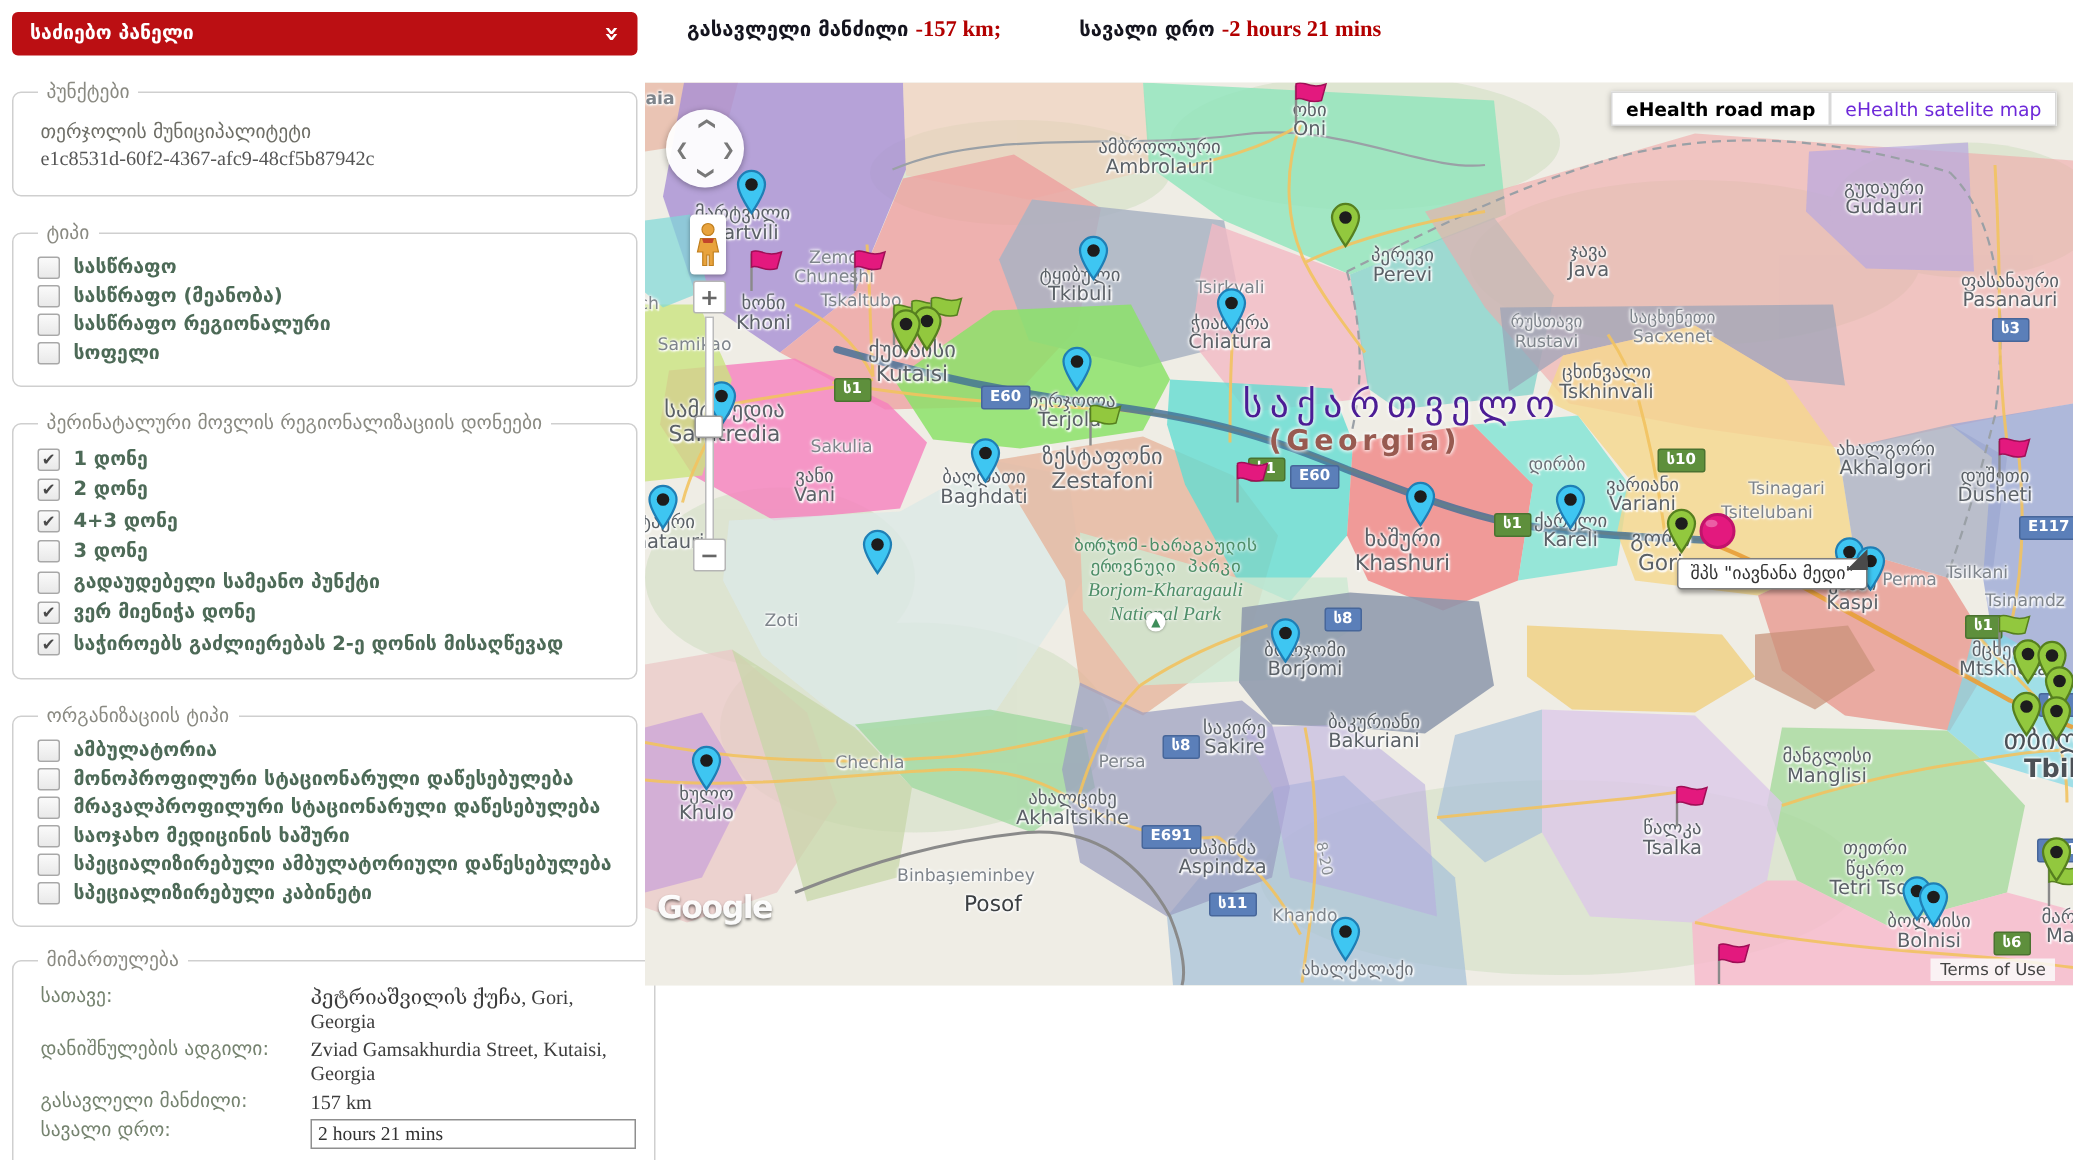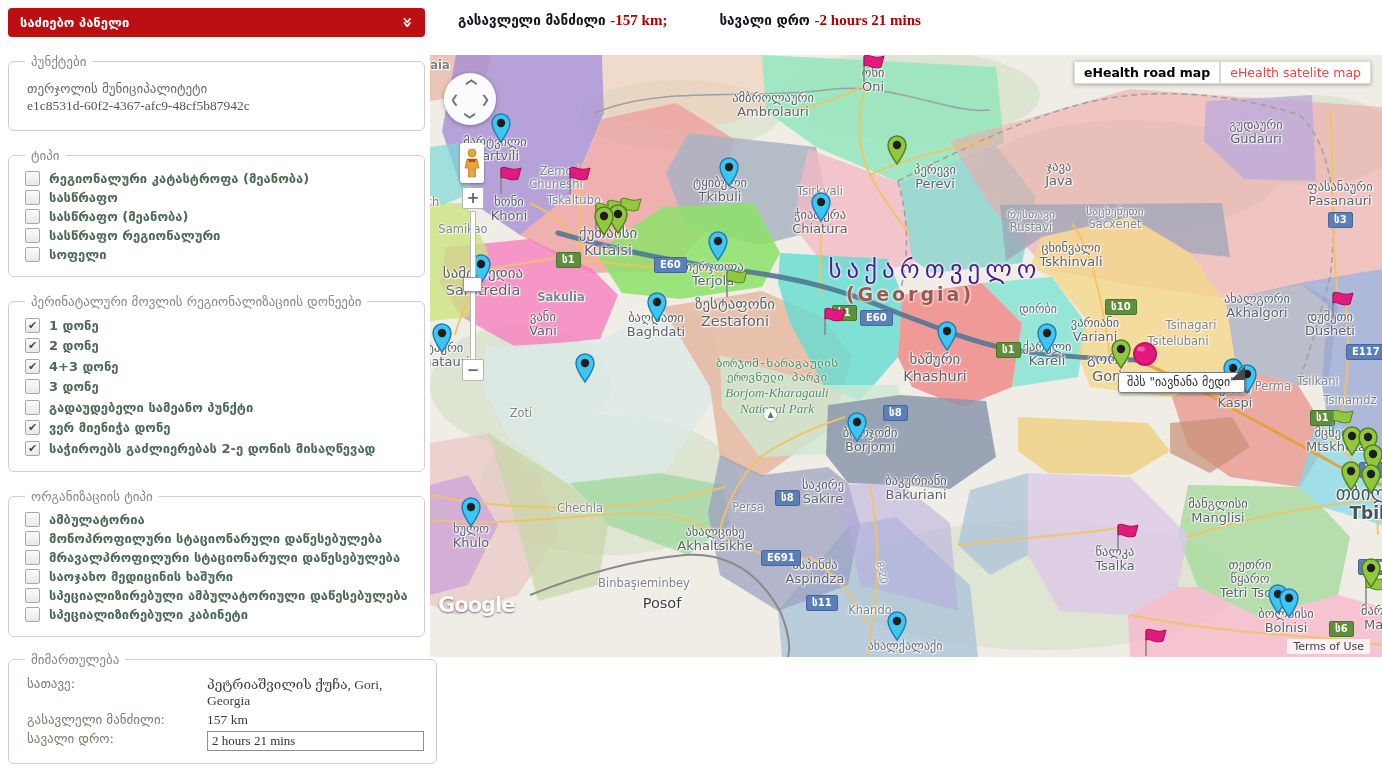--- a/index.html
+++ b/index.html
@@ -61,21 +61,21 @@
   .shield{position:absolute;font-size:10px;font-weight:bold;color:#fff;padding:1px 5px;border-radius:2px;
     line-height:12px;}
   .sh-g{background:#5E8F3C;border:1px solid #4A7230;}
   .sh-b{background:#5B7FB9;border:1px solid #47669A;}
   .marker{position:absolute;}
   .tooltip{position:absolute;left:688px;top:317px;background:#fff;border:1px solid #7E7E7E;border-radius:3px;
     padding:2px 8px 3px 8px;font-size:12px;color:#333;box-shadow:1px 2px 3px rgba(0,0,0,.35);white-space:nowrap;}
   .tooltip:after{content:"";position:absolute;right:-1px;top:-7px;border:7px solid transparent;
     border-bottom-color:#4a4a4a;border-right-color:#4a4a4a;width:0;height:0;}
   .map-buttons{position:absolute;top:6px;right:11px;display:flex;box-shadow:0 1px 4px rgba(0,0,0,.3);}
-  .mtbtn{background:#fff;border:1px solid #d9d9d9;font-size:12.5px;color:#ef4444;padding:3px 9px;cursor:pointer;
+  .mtbtn{background:#fff;border:1px solid #d9d9d9;font-size:12.5px;color:#6d28d9;padding:3px 9px;cursor:pointer;
     font-family:"DejaVu Sans","Liberation Sans",sans-serif;}
   .mtbtn.active{font-weight:bold;color:#000;}
   .pan{position:absolute;left:14px;top:18px;width:52px;height:52px;border-radius:50%;background:rgba(255,255,255,.95);
     box-shadow:0 1px 4px rgba(0,0,0,.35);}
   .parrow{position:absolute;color:#787878;font-size:11px;font-weight:bold;cursor:pointer;}
   .pegbox{position:absolute;left:30px;top:88px;width:24px;height:40px;background:#fff;border-radius:3px;
     box-shadow:0 1px 3px rgba(0,0,0,.35);display:flex;align-items:center;justify-content:center;}
   .zbtn{position:absolute;width:20px;height:20px;background:#fff;border:1px solid #B5B5B5;border-radius:2px;
     color:#666;font-size:15px;font-weight:bold;display:flex;align-items:center;justify-content:center;cursor:pointer;}
   .ztrack{position:absolute;left:40px;top:156px;width:4px;height:150px;background:#fff;border:1px solid #bbb;}
@@ -106,24 +106,20 @@
     <legend>პუნქტები</legend>
     <div class="points-line1">თერჯოლის მუნიციპალიტეტი</div>
     <div class="points-line2">e1c8531d-60f2-4367-afc9-48cf5b87942c</div>
   </fieldset>
 
   <fieldset class="fs">
     <legend>ტიპი</legend>
     <div class="cb-list rows-19">
         <div class="cb-row">
           <span class="cb"></span>
-          <span class="cb-lab">რეგიონალური კატასტროფა (მეანობა)</span>
-        </div>
-        <div class="cb-row">
-          <span class="cb"></span>
           <span class="cb-lab">სასწრაფო</span>
         </div>
         <div class="cb-row">
           <span class="cb"></span>
           <span class="cb-lab">სასწრაფო (მეანობა)</span>
         </div>
         <div class="cb-row">
           <span class="cb"></span>
           <span class="cb-lab">სასწრაფო რეგიონალური</span>
         </div>
@@ -197,20 +193,24 @@
         </div>
       </div>
   </fieldset>
 
   <fieldset class="fs" style="margin-top:15px;">
     <legend>მიმართულება</legend>
     <div>
         <div class="dir-row">
           <div class="dir-lab">სათავე:</div>
           <div class="dir-val">პეტრიაშვილის ქუჩა, Gori, Georgia</div>
+        </div>
+        <div class="dir-row">
+          <div class="dir-lab">დანიშნულების ადგილი:</div>
+          <div class="dir-val">Zviad Gamsakhurdia Street, Kutaisi, Georgia</div>
         </div>
         <div class="dir-row">
           <div class="dir-lab">გასავლელი მანძილი:</div>
           <div class="dir-val">157 km</div>
         </div>
       </div>
     <div class="dir-row">
       <div class="dir-lab">სავალი დრო:</div>
       <input class="dir-input" value="2 hours 21 mins" style="">
     </div>
@@ -392,21 +392,21 @@
           <div class="tl">Samikao</div>
         </div>
         <div class="lbl c-big" style="left: 178px; top: 170px;">
           <div class="gl">ქუთაისი</div>
           <div class="ll">Kutaisi</div>
         </div>
         <div class="lbl c-big" style="left: 53px; top: 210px;">
           <div class="gl">სამტრედია</div>
           <div class="ll">Samtredia</div>
         </div>
-        <div class="lbl c-town" style="left: 131px; top: 236px; font-weight: bold;">
+        <div class="lbl c-town" style="left: 131px; top: 236px;">
           <div class="tl">Sakulia</div>
         </div>
         <div class="lbl c-city" style="left: 283px; top: 205px;">
           <div class="gl">თერჯოლა</div>
           <div class="ll">Terjola</div>
         </div>
         <div class="lbl c-big" style="left: 305px; top: 241px;">
           <div class="gl">ზესტაფონი</div>
           <div class="ll">Zestafoni</div>
         </div>

